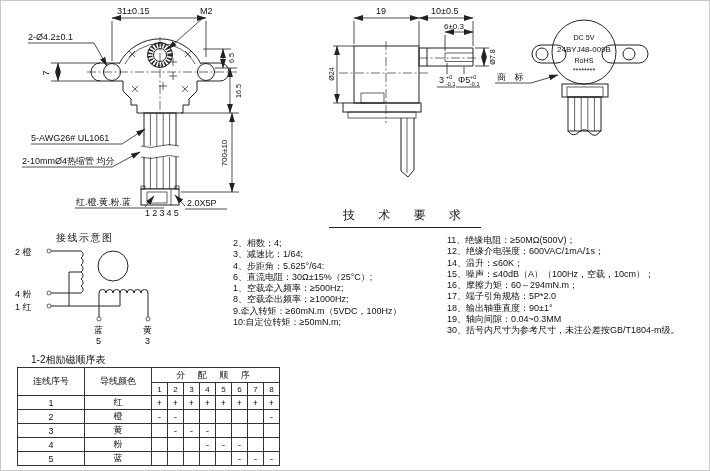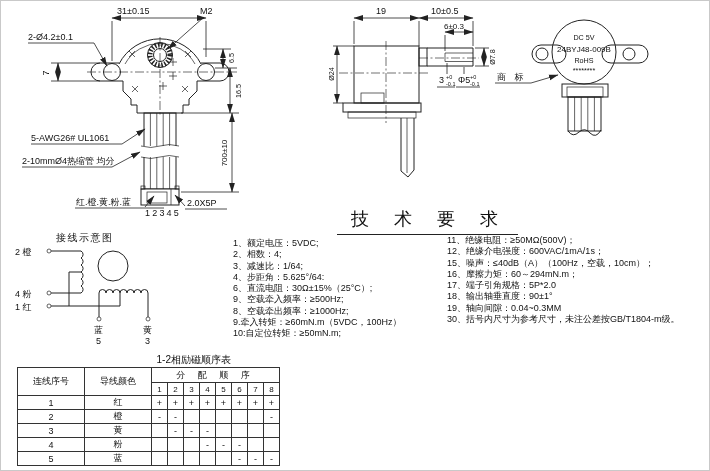--- a/index.html
+++ b/index.html
@@ -8,26 +8,26 @@
   svg{position:absolute;overflow:visible;}
   svg text{font-family:"Liberation Sans",sans-serif;fill:#111;}
   .ln{stroke:#222;fill:none;stroke-width:1;}
   .th{stroke:#222;fill:none;stroke-width:.7;}
   .cl{stroke:#333;fill:none;stroke-width:.7;stroke-dasharray:9 2.5 2 2.5;}
   .dim{stroke:#222;fill:none;stroke-width:.8;}
   .wht{fill:#fff;stroke:none;}
   .knurl{stroke:#222;fill:none;stroke-width:5;stroke-dasharray:1.5 1.7;}
   .t9{font-size:9px;} .t8{font-size:8px;} .t7{font-size:7.2px;} .t10{font-size:10px;} .t5{font-size:5.5px;}
   #tech{position:absolute;left:228px;top:204px;width:480px;}
-  #tech-title{position:absolute;left:108px;top:2px;font-size:18px;letter-spacing:10px;
+  #tech-title{position:absolute;left:100px;top:2px;font-size:12px;letter-spacing:10px;
               border-bottom:1.2px solid #222;padding:0 10px 3px 14px;white-space:nowrap;}
   .tcol{position:absolute;font-size:9px;line-height:11.3px;white-space:nowrap;}
   #tcol-left{left:4px;top:33px;}
   #tcol-right{left:218px;top:30px;}
-  #table-title{position:absolute;left:30px;top:352px;width:200px;text-align:right;font-size:10px;}
+  #table-title{position:absolute;left:30px;top:352px;width:200px;text-align:left;font-size:10px;}
   #seq-table{position:absolute;left:16px;top:366px;border-collapse:collapse;font-size:9px;table-layout:fixed;}
   #seq-table th,#seq-table td{border:1px solid #333;text-align:center;padding:0;font-weight:normal;}
   .cw{width:66px;} .sw{width:15px;}
   .hr1{height:15px;letter-spacing:5px;} .hr2 th{height:12px;font-size:8px;}
   #seq-table tbody td{height:10px;}
   #table-note{position:absolute;left:62px;top:472px;display:flex;align-items:center;gap:9px;font-size:10px;white-space:nowrap;}
   #note-dash{width:36px;height:0;border-top:1.2px solid #222;}
 </style>
 </head>
 <body>
@@ -247,33 +247,33 @@
       <text class="t9" x="91" y="106">蓝</text>
       <text class="t9" x="93" y="117">5</text>
       <text class="t9" x="140" y="106">黄</text>
       <text class="t9" x="142" y="117">3</text>
     </g>
   </svg>
 
   <div id="tech">
     <div id="tech-title">技 术 要 求</div>
     <div id="tcol-left" class="tcol">
-      <div>1、额定电压：5VDC;</div>
       <div>2、相数：4;</div>
       <div>3、减速比：1/64;</div>
       <div>4、步距角：5.625°/64:</div>
       <div>6、直流电阻：30Ω±15%（25°C）;</div>
-      <div>9、空载牵入频率：≥500Hz;</div>
+      <div>1、空载牵入频率：≥500Hz;</div>
       <div>8、空载牵出频率：≥1000Hz;</div>
       <div>9.牵入转矩：≥60mN.m（5VDC，100Hz）</div>
       <div>10:自定位转矩：≥50mN.m;</div>
     </div>
     <div id="tcol-right" class="tcol">
       <div>11、绝缘电阻：≥50MΩ(500V)；</div>
       <div>12、绝缘介电强度：600VAC/1mA/1s；</div>
+      <div>14、温升：≤60K；</div>
       <div>15、噪声：≤40dB（A）（100Hz，空载，10cm）；</div>
       <div>16、摩擦力矩：60～294mN.m；</div>
       <div>17、端子引角规格：5P*2.0</div>
       <div>18、输出轴垂直度：90±1°</div>
       <div>19、轴向间隙：0.04~0.3MM</div>
       <div>30、括号内尺寸为参考尺寸，未注公差按GB/T1804-m级。</div>
     </div>
   </div>
 
   <div id="table-title">1-2相励磁顺序表</div>

